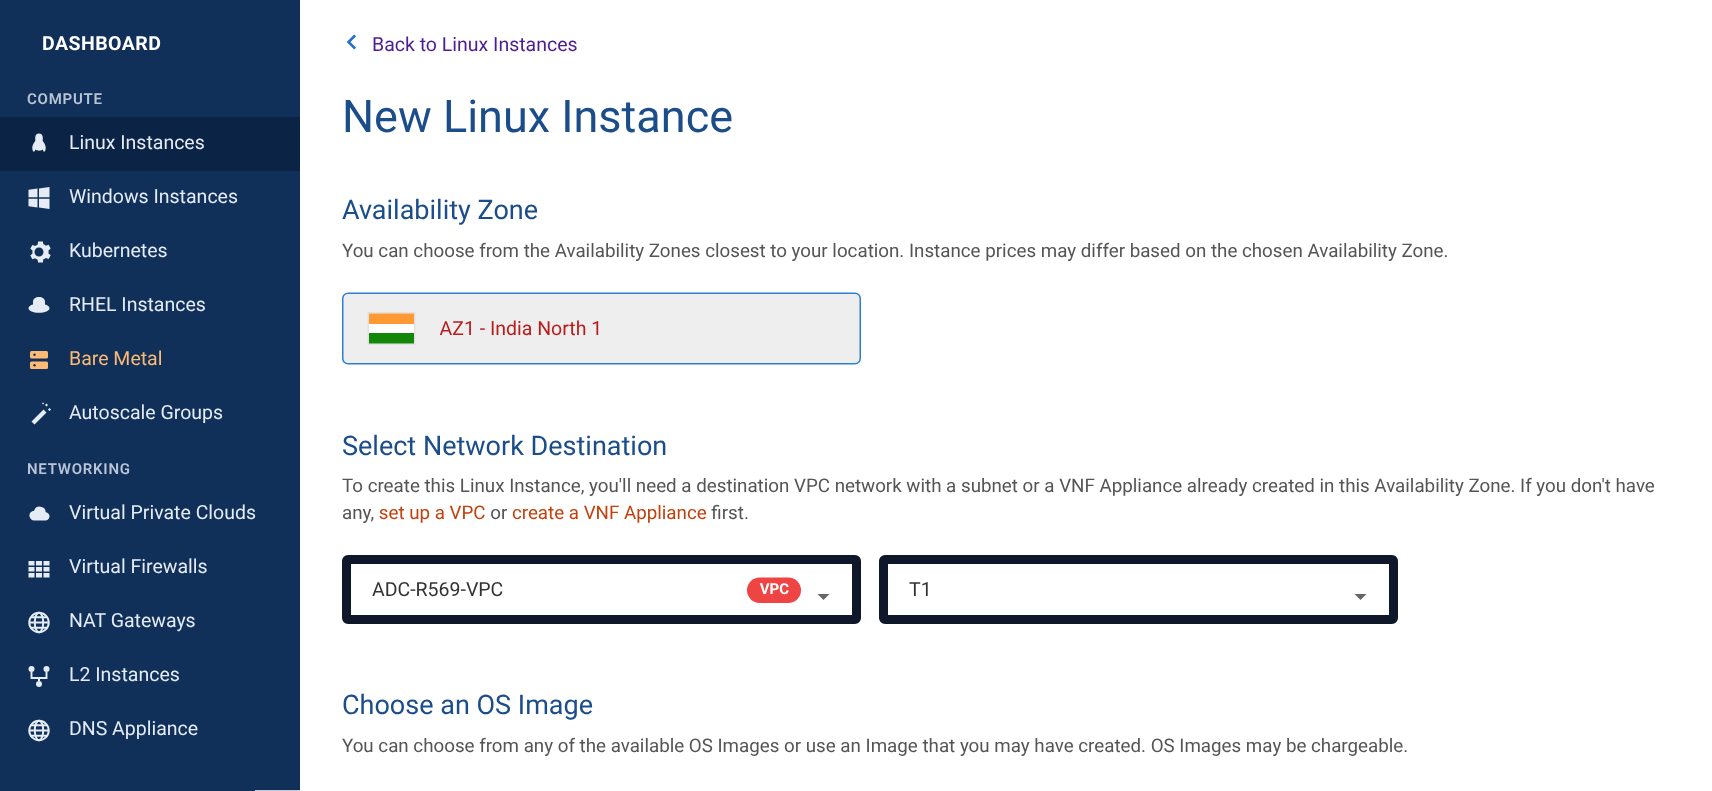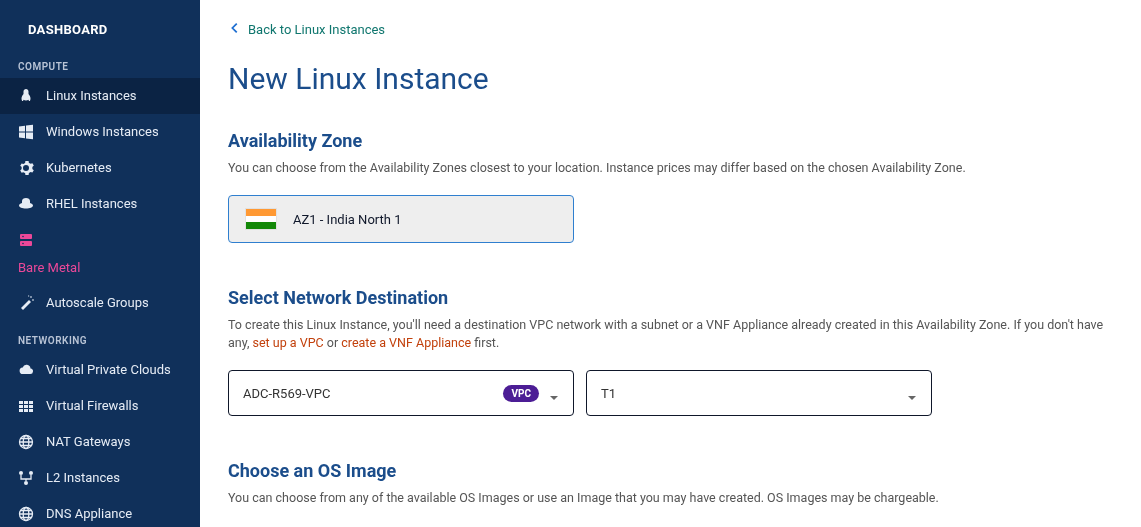--- a/index.html
+++ b/index.html
@@ -4,44 +4,44 @@
   <style>
     * { margin: 0; padding: 0; box-sizing: border-box; }
     body { font-family: -apple-system, BlinkMacSystemFont, "Segoe UI", Roboto, Helvetica, Arial, sans-serif; background: #fff; color: #333; }
     .app { display: flex; width: 1141px; height: 527px; overflow: hidden; }
     .sidebar { width: 200px; background: #10305a; color: #fff; display: flex; flex-direction: column; padding-top: 10px; flex-shrink: 0; overflow-y: auto; }
     .sidebar::-webkit-scrollbar { width: 0; }
     .dash-row { display: flex; align-items: center; gap: 10px; padding: 12px 18px 10px 18px; font-weight: 700; font-size: 13px; letter-spacing: 0.3px; }
     .section-label { padding: 14px 18px 6px 18px; font-size: 10px; letter-spacing: 0.5px; color: #b9c4d6; font-weight: 600; }
     .nav-item { display: flex; align-items: flex-start; gap: 12px; padding: 10px 18px; font-size: 13px; color: #e6ecf5; cursor: pointer; }
     .nav-item.active { background: #0b2344; }
-    .nav-item.disabled { color: #ec4899; flex-direction: column; }
+    .nav-item.disabled { color: #fdba74; }
     .nav-item .ic { width: 16px; height: 16px; display: inline-flex; align-items: center; justify-content: center; flex-shrink: 0; }
     .nav-item .ic svg { width: 16px; height: 16px; }
     .content { flex: 1; overflow-y: auto; padding: 20px 28px 40px 28px; }
     .content::-webkit-scrollbar { width: 8px; }
     .content::-webkit-scrollbar-thumb { background: #ccc; }
-    .back-link { color: #0f766e; font-size: 13px; display: inline-flex; align-items: center; gap: 6px; cursor: pointer; text-decoration: none; }
+    .back-link { color: #4c1d95; font-size: 13px; display: inline-flex; align-items: center; gap: 6px; cursor: pointer; text-decoration: none; }
     .page-title { font-size: 30px; font-weight: 400; color: #1b4d8b; margin-top: 22px; margin-bottom: 34px; }
-    .section-head { font-size: 18px; color: #1b4d8b; font-weight: 700; margin-bottom: 8px; }
+    .section-head { font-size: 18px; color: #1b4d8b; font-weight: 400; margin-bottom: 8px; }
     .section-desc { font-size: 12.5px; color: #555; line-height: 1.45; }
     .section-desc a { color: #c2410c; text-decoration: none; }
     .az-card { margin-top: 18px; width: 346px; border: 1px solid #2f7fcf; border-radius: 4px; background: #eeeeee; padding: 12px 16px; display: flex; align-items: center; gap: 16px; cursor: pointer; }
     .flag { width: 32px; height: 22px; display: flex; flex-direction: column; border: 1px solid rgba(0,0,0,.05); }
     .flag .band { flex: 1; }
     .flag .b1 { background: #ff9933; }
     .flag .b2 { background: #fff; }
     .flag .b3 { background: #138808; }
-    .az-label { font-size: 13px; color: #0f172a; }
+    .az-label { font-size: 13px; color: #b91c1c; }
     .gap { height: 44px; }
     .row-selects { display: flex; gap: 12px; margin-top: 18px; }
-    .select-wrap { flex: 1; border: 1px solid #0f172a; border-radius: 4px; background: #fff; height: 46px; display: flex; align-items: center; padding: 0 14px; position: relative; cursor: pointer; }
+    .select-wrap { flex: 1; border: 6px solid #0f172a; border-radius: 4px; background: #fff; height: 46px; display: flex; align-items: center; padding: 0 14px; position: relative; cursor: pointer; }
     .select-wrap.first { max-width: 346px; flex: none; width: 346px; }
     .select-wrap .val { font-size: 13px; color: #333; }
-    .badge { background: #4c1d95; color: #fff; font-size: 10px; font-weight: 700; border-radius: 10px; padding: 3px 8px; margin-left: auto; margin-right: 10px; }
+    .badge { background: #ef4444; color: #fff; font-size: 10px; font-weight: 700; border-radius: 10px; padding: 3px 8px; margin-left: auto; margin-right: 10px; }
     .caret { width: 10px; height: 10px; display: inline-block; }
     .caret svg { width: 10px; height: 10px; }
     .tabs { margin-top: 18px; border-bottom: 1px solid #e6e6e6; display: flex; }
     .tab { padding: 10px 12px 12px 12px; font-size: 12.5px; font-weight: 700; color: #1f6fd1; border-bottom: 2px solid #1f6fd1; cursor: pointer; letter-spacing: 0.3px; }
   </style>
 </head>
 <body>
 
 <div class="app">
   <aside class="sidebar">

